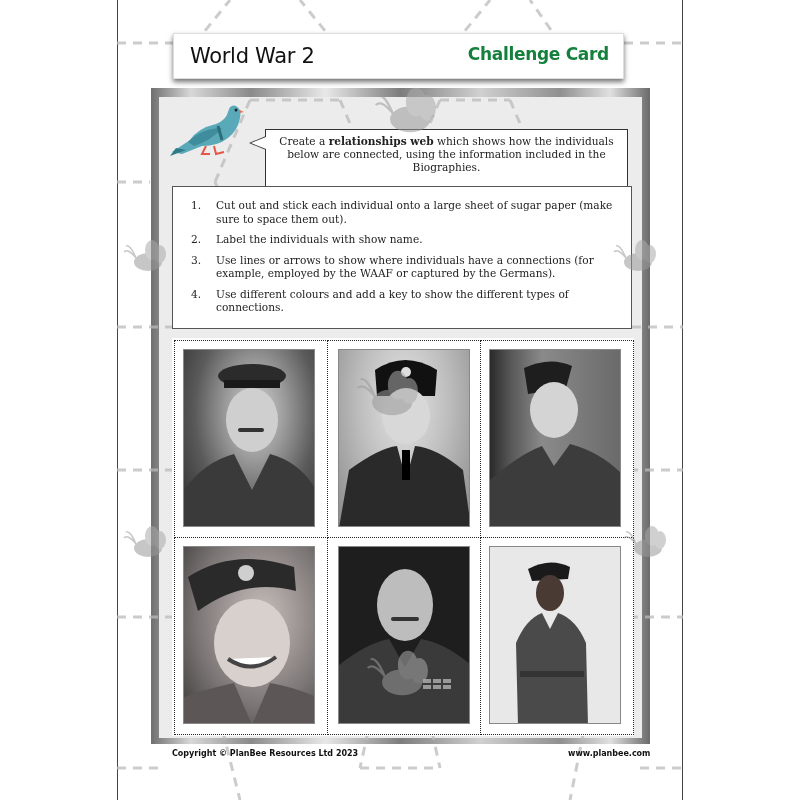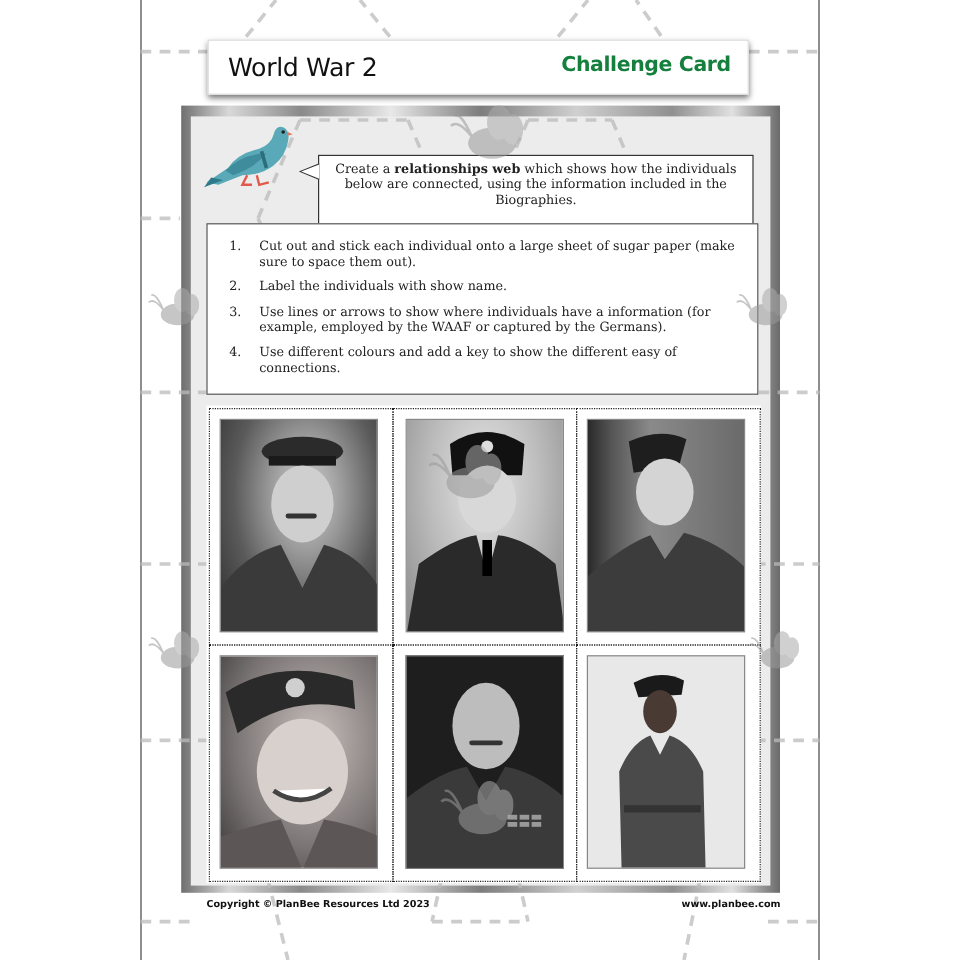--- a/index.html
+++ b/index.html
@@ -110,25 +110,25 @@
     <li>
         <span class="num">1.</span>
         <span>Cut out and stick each individual onto a large sheet of sugar paper (make sure to space them out).</span>
       </li>
     <li>
         <span class="num">2.</span>
         <span>Label the individuals with show name.</span>
       </li>
     <li>
         <span class="num">3.</span>
-        <span>Use lines or arrows to show where individuals have a information (for example, employed by the WAAF or captured by the Germans).</span>
+        <span>Use lines or arrows to show where individuals have a connections (for example, employed by the WAAF or captured by the Germans).</span>
       </li>
     <li>
         <span class="num">4.</span>
-        <span>Use different colours and add a key to show the different easy of connections.</span>
+        <span>Use different colours and add a key to show the different types of connections.</span>
       </li>
   </ol>
 </div>
 
 <div class="grid">
 
   <div class="cell" style="left:2px;top:2px;width:154px;height:198px;">
     <div class="photo" style="left:8px;top:8px;width:132px;height:178px;background:radial-gradient(ellipse at 55% 35%,#d2d2d2 0%,#9a9a9a 30%,#5a5a5a 60%,#2a2a2a 100%);">
       <svg width="132" height="178" viewBox="0 0 132 178">
         <ellipse cx="68" cy="26" rx="34" ry="12" fill="#2b2b2b"></ellipse>

